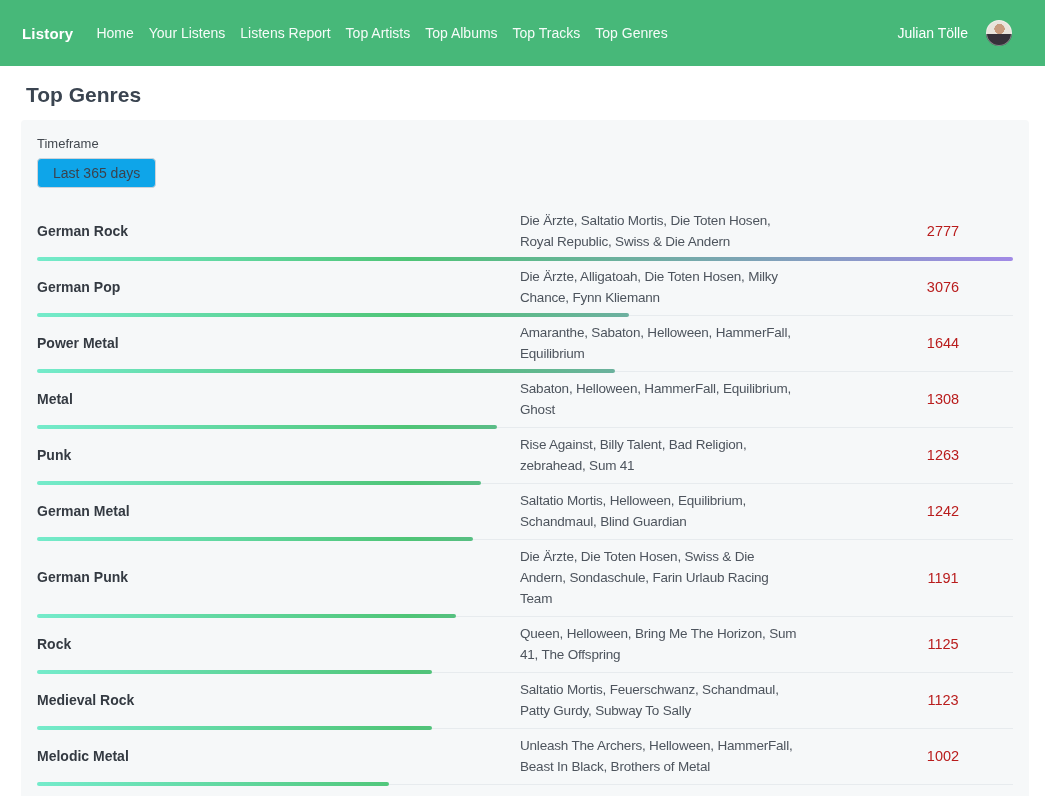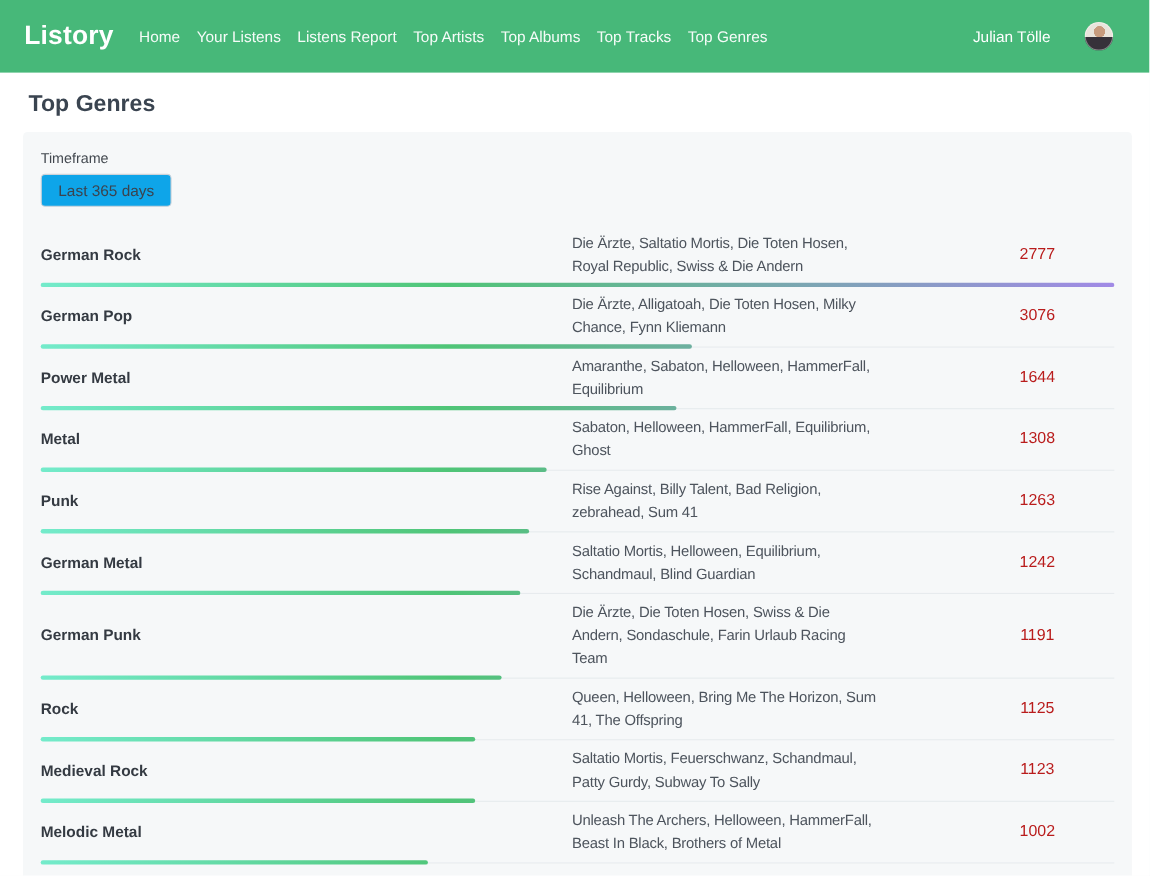--- a/index.html
+++ b/index.html
@@ -2,26 +2,26 @@
 <html><head>
 <meta charset="utf-8">
 <style>
   * { margin: 0; padding: 0; box-sizing: border-box; }
   html, body { width: 1045px; height: 796px; overflow: hidden; background: #ffffff;
     font-family: "Liberation Sans", sans-serif; }
 
   
   .topnav { height: 66px; background: #47b879; display: flex; align-items: center;
     padding: 0 33px 0 22px; }
-  .brand { color: #ffffff; font-size: 24px; font-weight: 700; letter-spacing: .2px;
+  .brand { color: #ffffff; font-size: 15px; font-weight: 700; letter-spacing: .2px;
     margin-right: 23px; cursor: pointer; }
   .nav-links { display: flex; align-items: center; gap: 15px; flex: 1; }
   .nav-link { color: rgba(255,255,255,.95); font-size: 14px; font-weight: 500;
     text-decoration: none; cursor: pointer; white-space: nowrap; }
-  .user-box { display: flex; align-items: center; gap: 31px; cursor: pointer; }
+  .user-box { display: flex; align-items: center; gap: 18px; cursor: pointer; }
   .user-name { color: #ffffff; font-size: 14px; font-weight: 500; }
   .avatar { width: 26px; height: 26px; border-radius: 50%; overflow: hidden;
     background:
       radial-gradient(circle at 52% 34%, #c79b7e 0 23%, rgba(0,0,0,0) 24%),
       linear-gradient(180deg, #e9e4dc 0 52%, #36313a 52% 100%);
     box-shadow: inset 0 0 0 1px rgba(255,255,255,.4); }
 
   
   .page { padding: 17px 16px 0 21px; }
   .page-title { font-size: 21px; font-weight: 700; color: #3a4450; margin-left: 5px;

